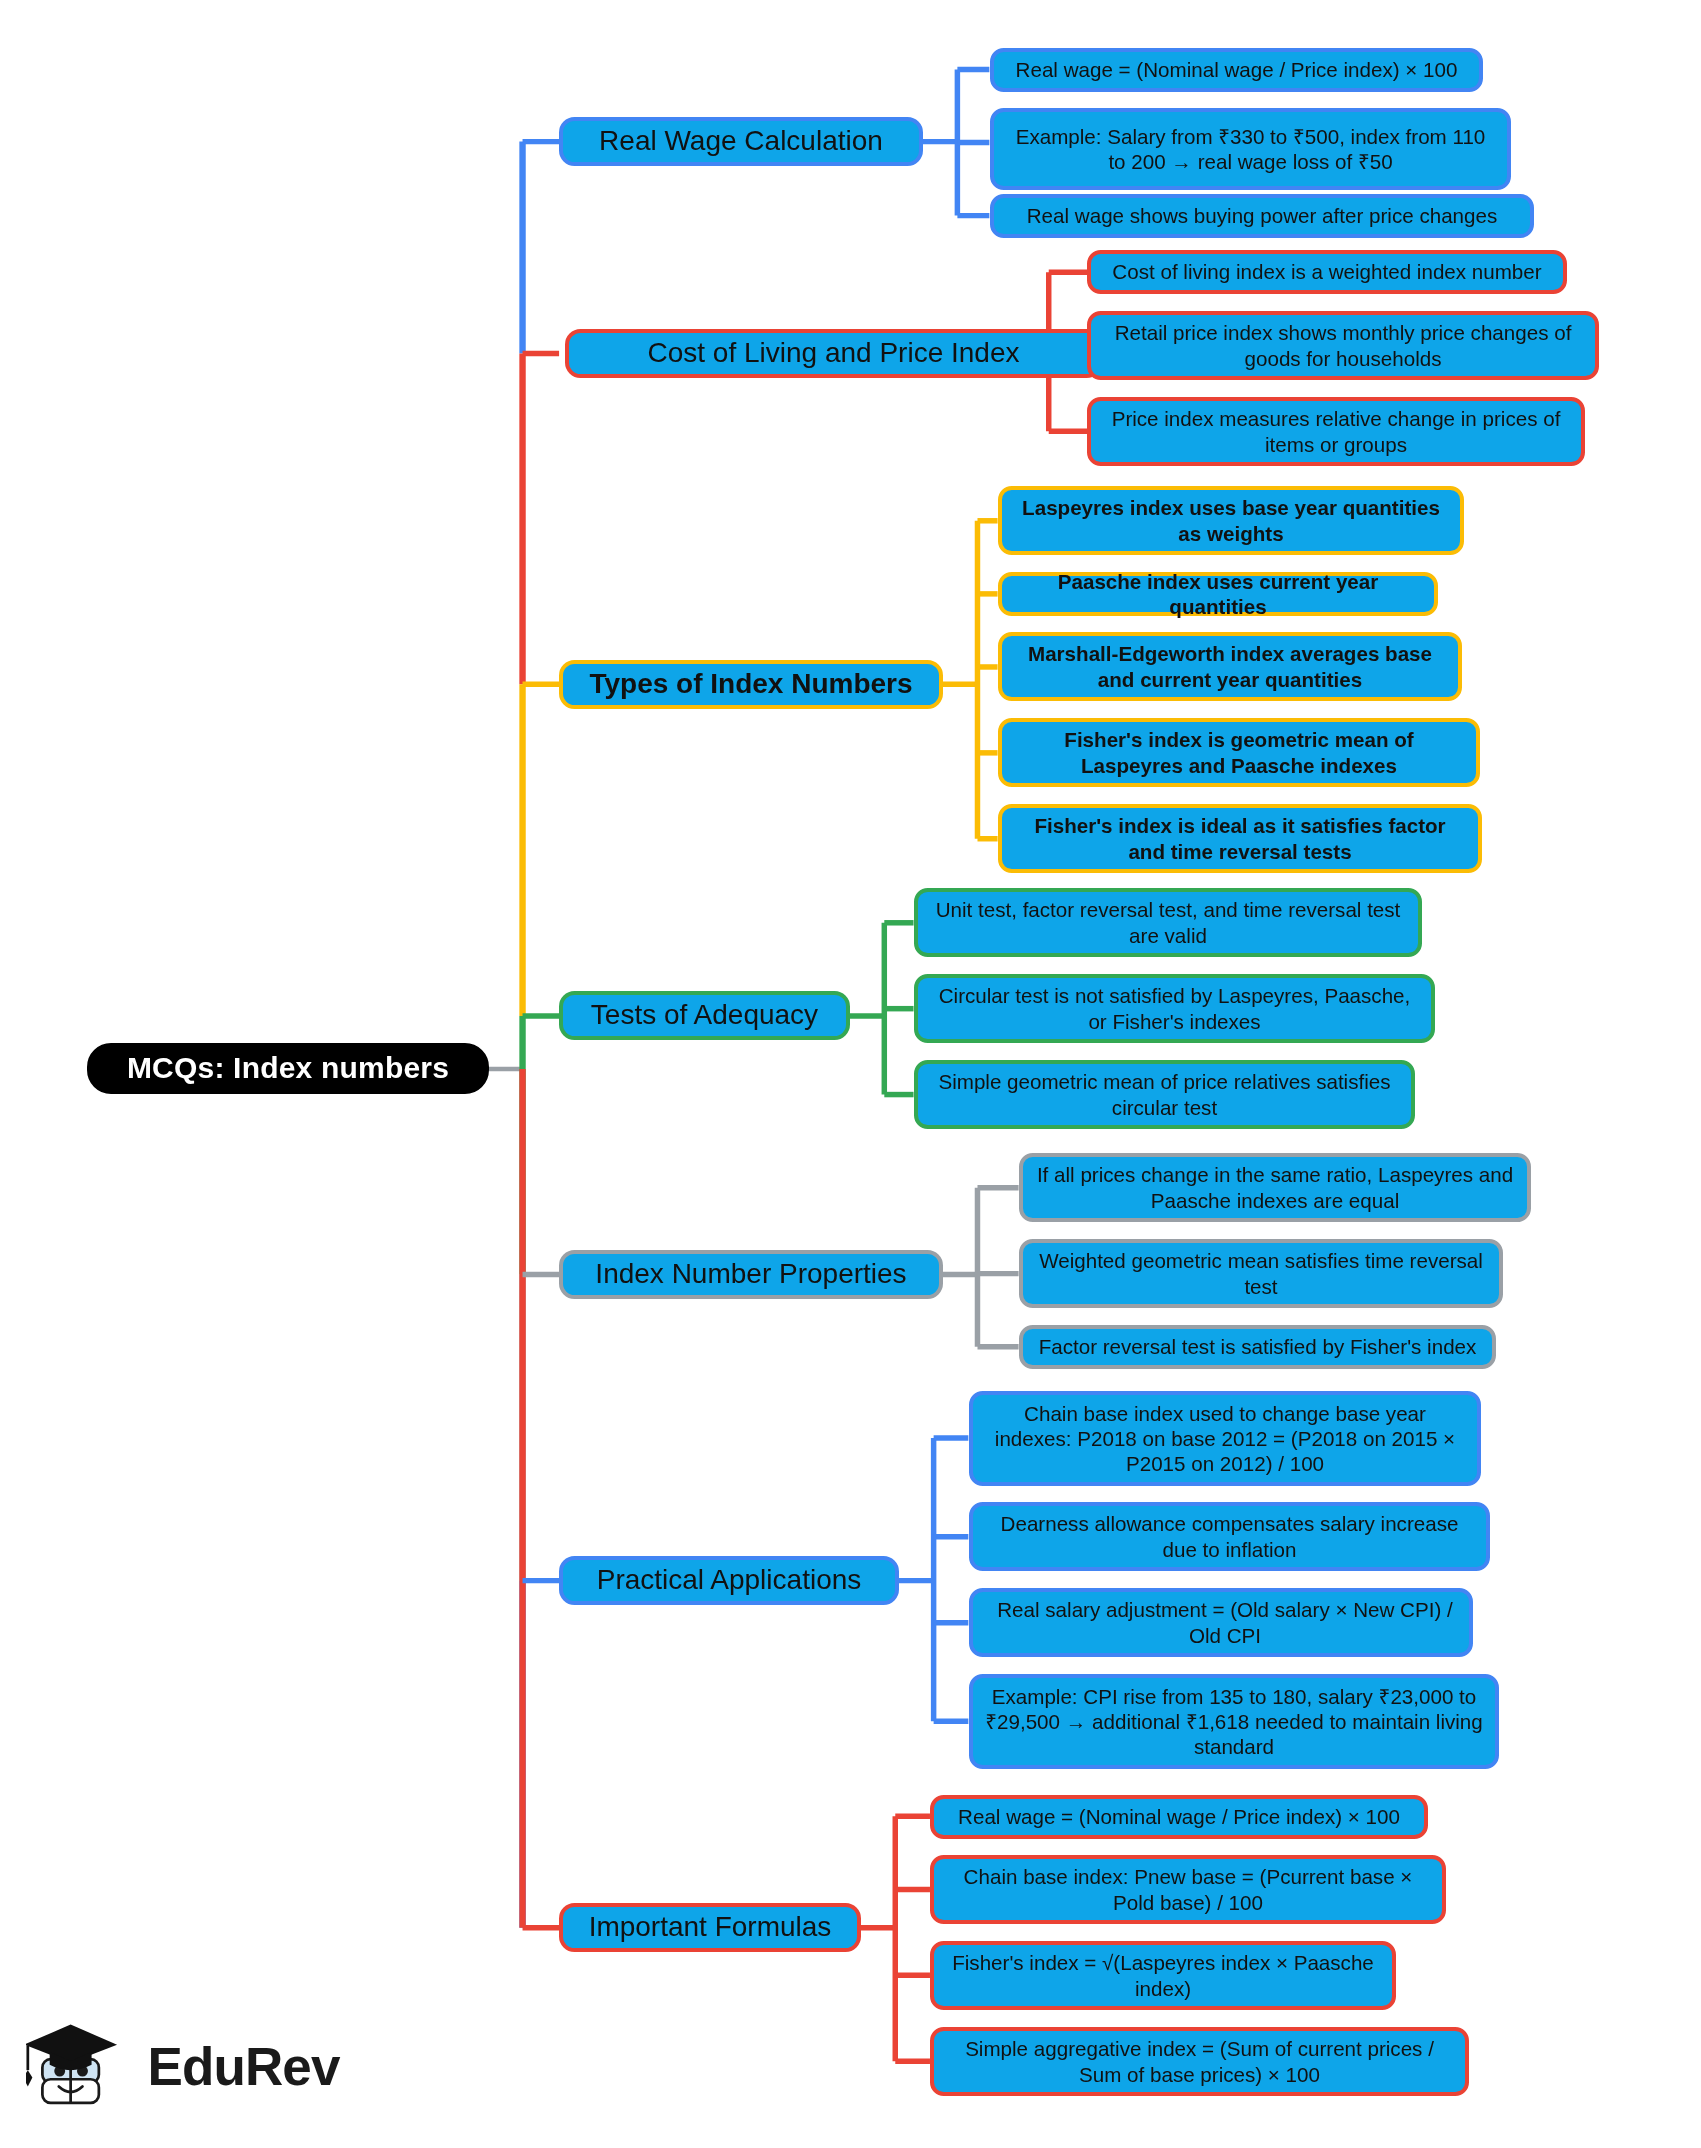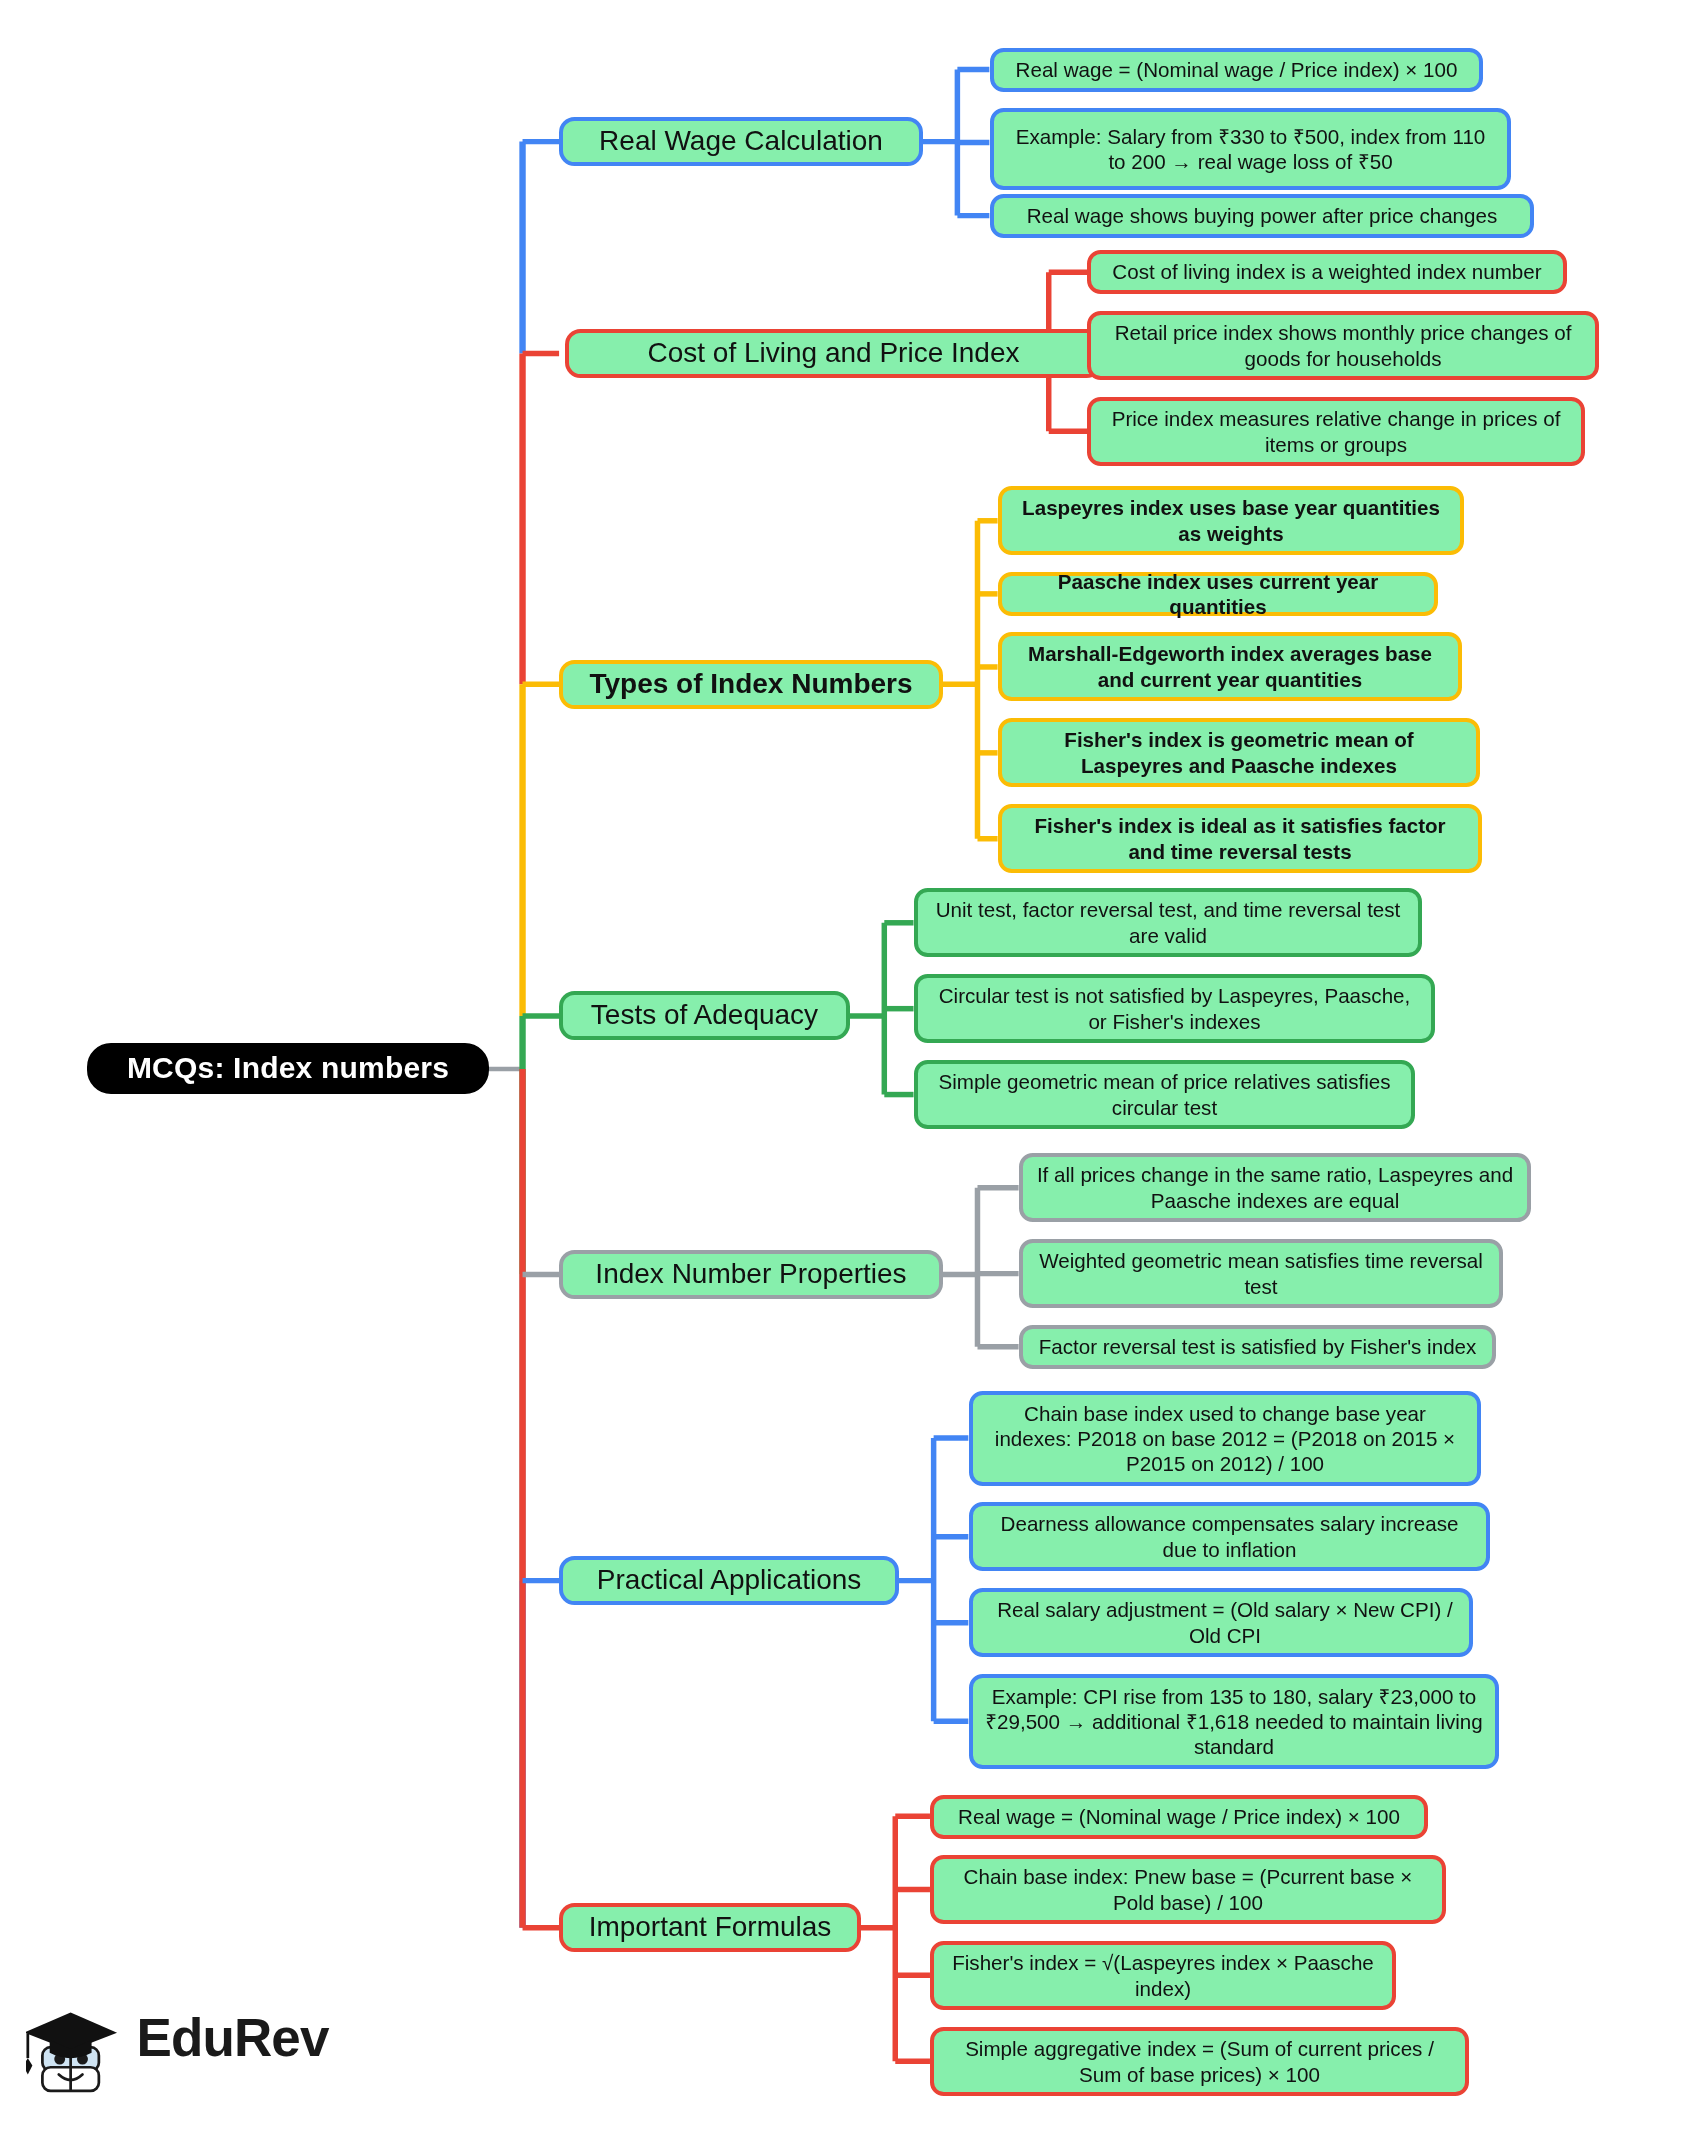--- a/index.html
+++ b/index.html
@@ -24,21 +24,21 @@
     height: 2148px;
     pointer-events: none;
   }
   .node {
     position: absolute;
     box-sizing: border-box;
     display: flex;
     align-items: center;
     justify-content: center;
     text-align: center;
-    background: #86efac;
+    background: #0ea5e9;
     border-style: solid;
     line-height: 1.22;
     color: #111111;
     z-index: 5;
   }
   .root {
     background: #000000;
     color: #ffffff;
     border: 2.7px solid #000000;
     border-radius: 24px;
@@ -73,22 +73,22 @@
   .c-gray   { border-color: #9AA0A6; }
 
   
   #logo {
     position: absolute;
     left: 25.6px;
     top: 2007px;
     width: 329px;
     height: 119px;
     display: flex;
-    align-items: flex-start;
-    gap: 9px;
+    align-items: center;
+    gap: 20px;
     z-index: 6;
   }
   #logo-text {
     font-size: 53px;
     font-weight: bold;
     color: #1a1a1a;
     letter-spacing: -0.9px;
     font-family: "Liberation Sans", sans-serif;
   }
 </style>

